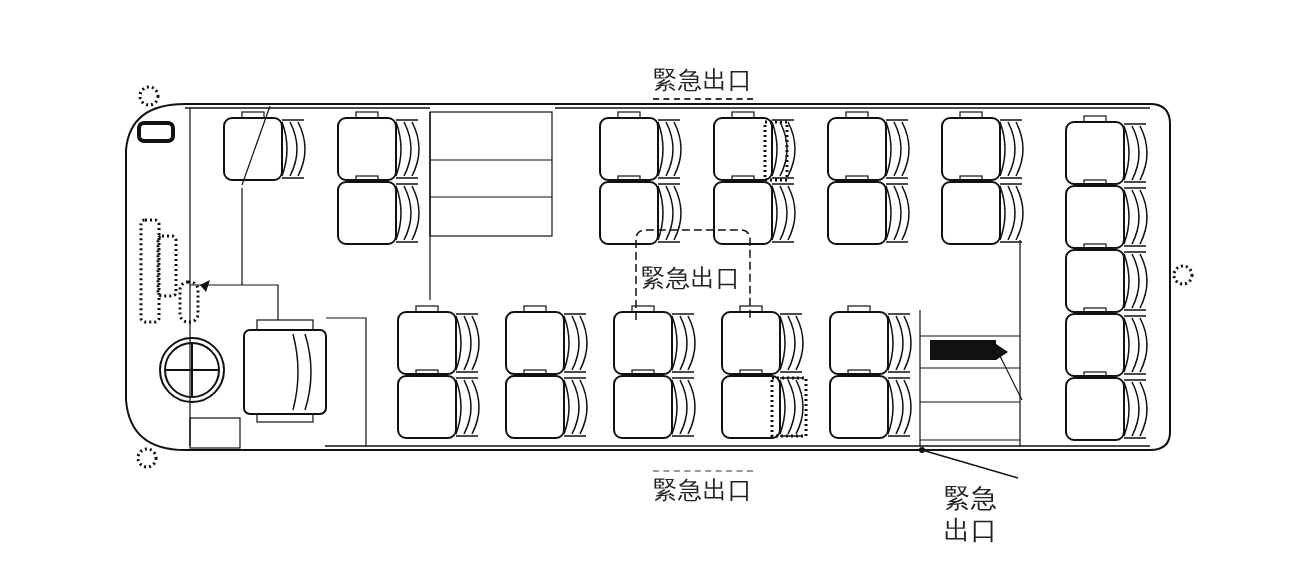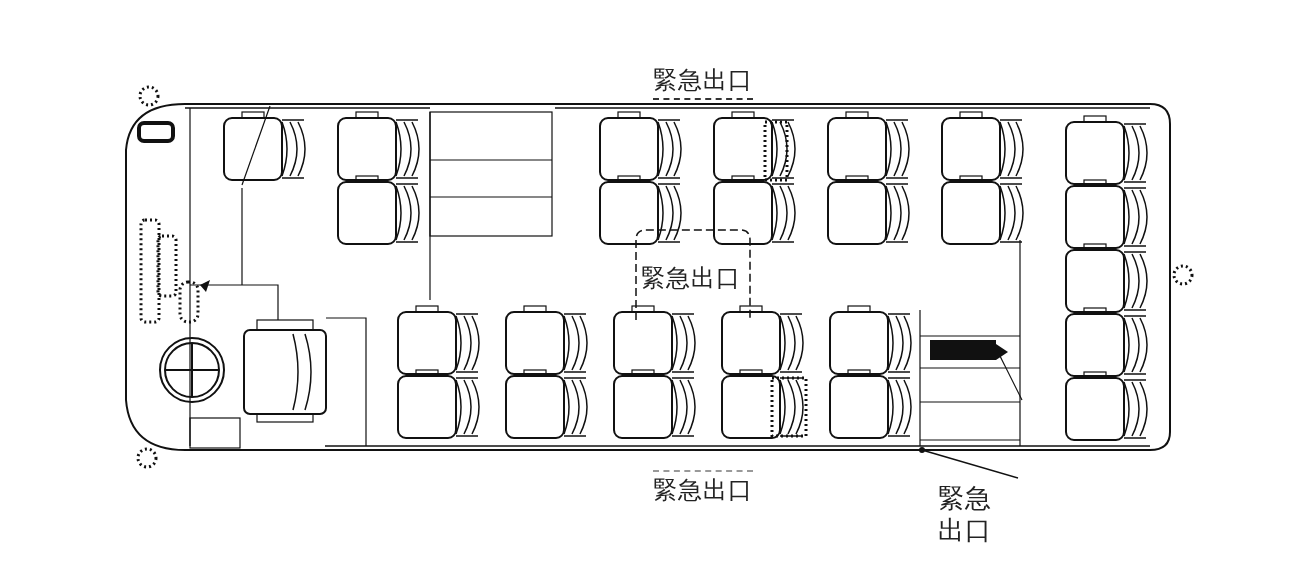--- a/index.html
+++ b/index.html
@@ -1,18 +1,18 @@
 <!DOCTYPE html>
 <html><head>
 <meta charset="utf-8">
 <style>
   html,body{margin:0;padding:0;background:#fff;}
   body{width:1300px;height:579px;position:relative;overflow:hidden;font-family:"DejaVu Sans",sans-serif;}
   svg{position:absolute;left:0;top:0;}
-  .lbl{position:absolute;font-family:"DejaVu Serif",serif;color:#222;font-size:24px;letter-spacing:1px;white-space:nowrap;}
+  .lbl{position:absolute;font-family:"DejaVu Serif",serif;color:#222;font-size:24px;letter-spacing:1px;white-space:nowrap;text-align:right;}
   .ul{border-bottom:2px dashed #333;padding-bottom:2px;}
   .v{line-height:32px;width:30px;word-break:break-all;white-space:normal;}
 </style>
 </head>
 <body>
 
 <svg width="1300" height="579" viewBox="0 0 1300 579">
   <defs>
     <g id="seat">
       <rect x="0" y="0" width="58" height="62" rx="8" fill="none" stroke="#111" stroke-width="2"></rect>

